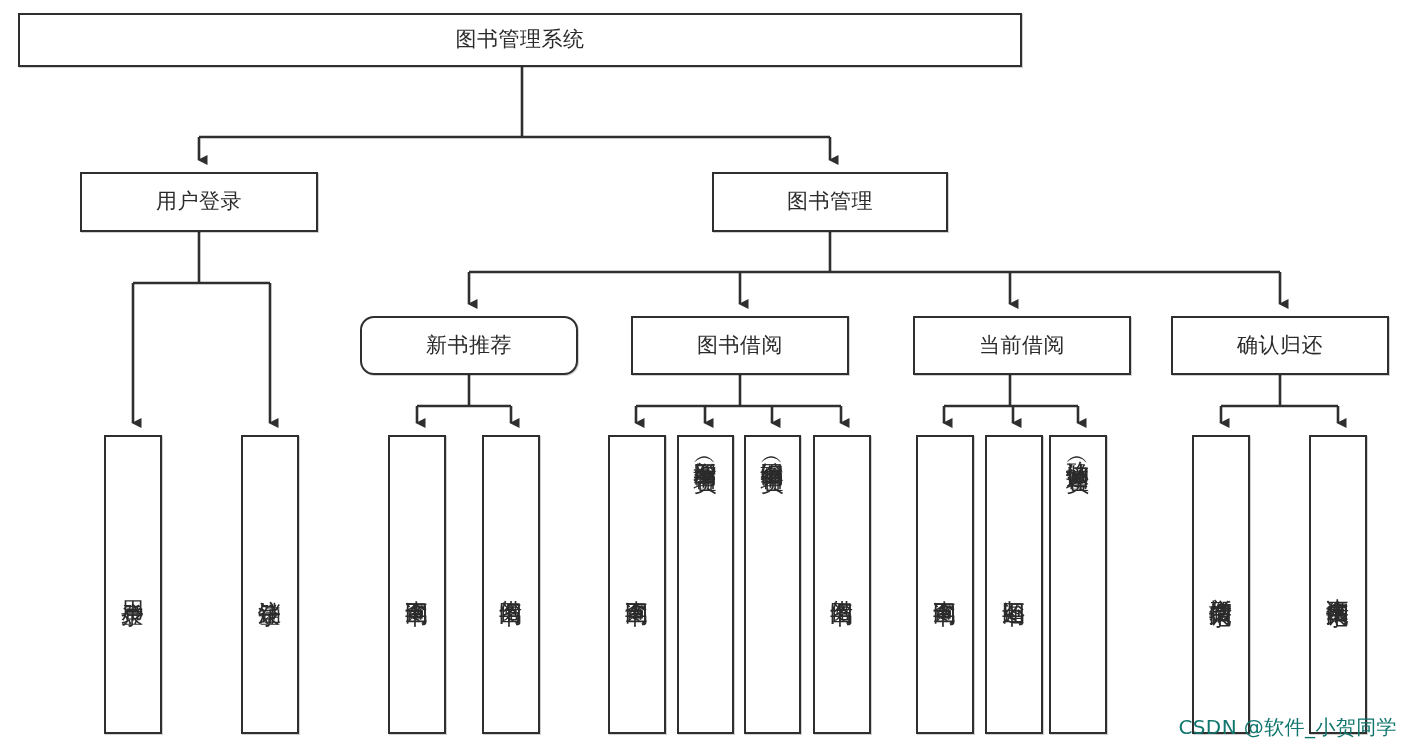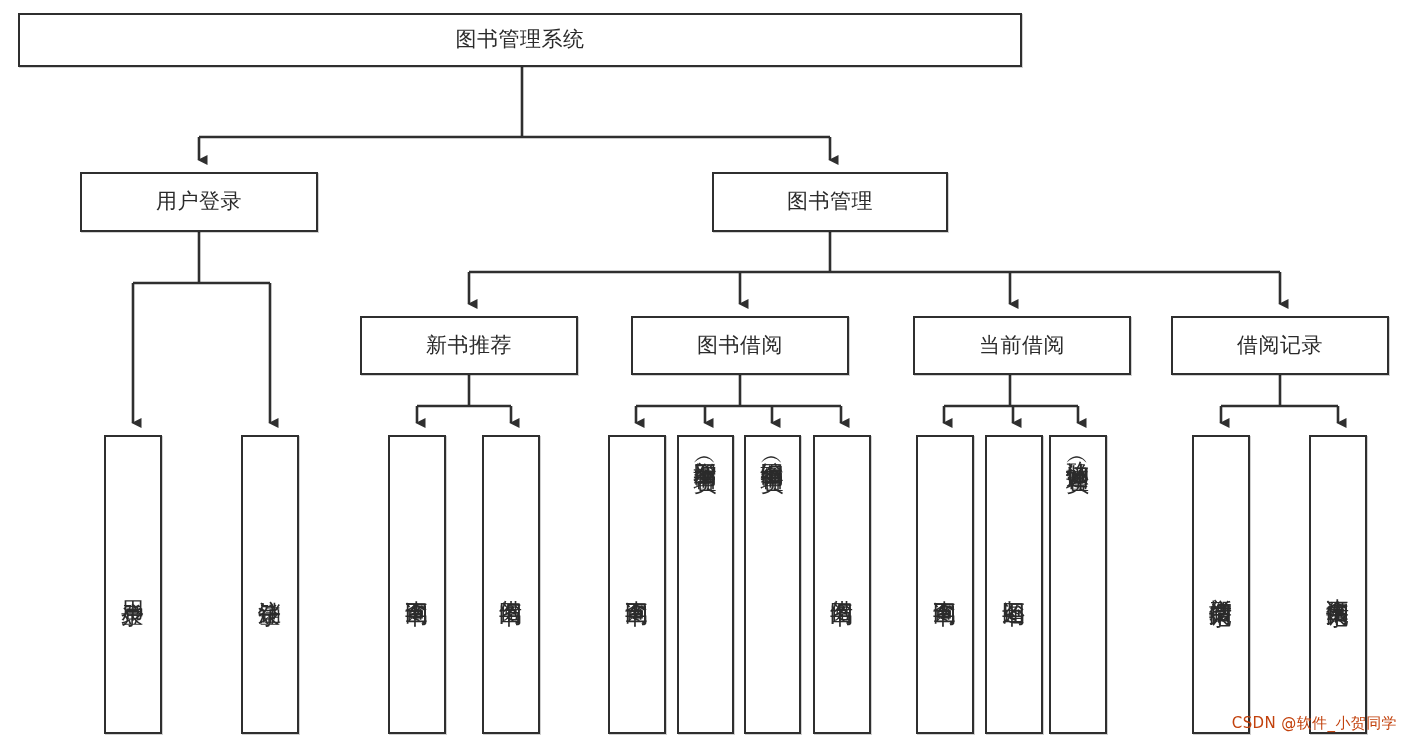--- a/index.html
+++ b/index.html
@@ -58,23 +58,23 @@
     white-space: nowrap;
     height: auto;
   }
   .node.vert.centered {
     align-items: center;
     padding-top: 0;
   }
   #watermark {
     position: absolute;
     right: 8px;
-    bottom: 14px;
-    font-size: 15px;
-    color: #c2410c;
+    bottom: 6px;
+    font-size: 20px;
+    color: #0f766e;
     white-space: nowrap;
     letter-spacing: 0.4px;
   }
 </style>
 </head>
 <body>
 
 <div id="diagram-root">
 
   <svg id="edges-layer" viewBox="0 0 1405 747" width="1405" height="747">
@@ -131,31 +131,31 @@
     <span class="node-label">图书管理系统</span>
   </div>
 
   <div class="node horiz" style="left:80px; top:172px; width:238px; height:60px;">
     <span class="node-label">用户登录</span>
   </div>
   <div class="node horiz" style="left:712px; top:172px; width:236px; height:60px;">
     <span class="node-label">图书管理</span>
   </div>
 
-  <div class="node horiz" style="left:360px; top:316px; width:218px; height:59px;">
+  <div class="node horiz" style="left:360px; top:316px; width:218px; height:59px;border-radius:14px;">
     <span class="node-label">新书推荐</span>
   </div>
   <div class="node horiz" style="left:631px; top:316px; width:218px; height:59px;align-items:center;">
     <span class="node-label">图书借阅</span>
   </div>
   <div class="node horiz" style="left:901px; top:316px; width:218px; height:59px;margin-left:12px;">
     <span class="node-label">当前借阅</span>
   </div>
   <div class="node horiz" style="left:1171px; top:316px; width:218px; height:59px;">
-    <span class="node-label">借阅记录</span>
+    <span class="node-label">确认归还</span>
   </div>
 
   <div class="node vert centered" style="left:104px; top:435px; width:58px; height:299px;">
     <span class="node-label">用户登录</span>
   </div>
   <div class="node vert centered" style="left:241px; top:435px; width:58px; height:299px;">
     <span class="node-label">注销登录</span>
   </div>
 
   <div class="node vert centered" style="left:388px; top:435px; width:58px; height:299px;">

